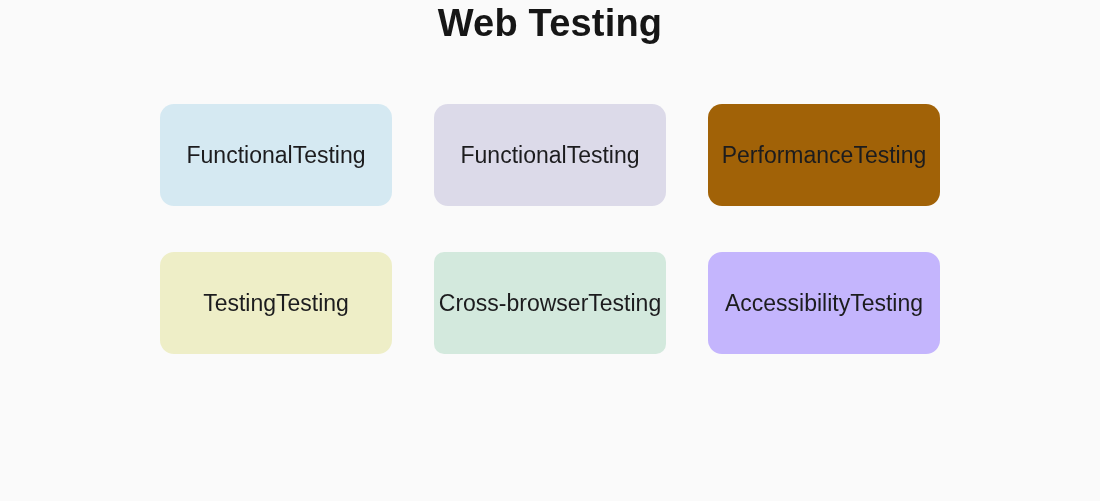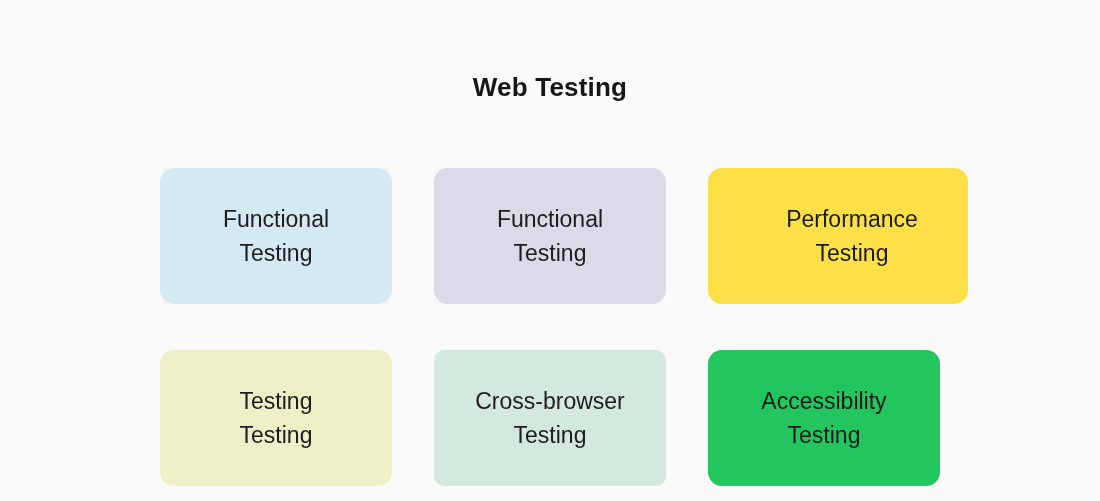--- a/index.html
+++ b/index.html
@@ -9,42 +9,40 @@
     height: 501px;
     overflow: hidden;
     font-family: "Liberation Sans", "DejaVu Sans", sans-serif;
   }
   .canvas {
     width: 1100px;
     height: 501px;
     background: #fafafa;
   }
   .page-title {
-    padding-top: 64px;
     text-align: center;
-    font-size: 26px;
+    font-size: 38px;
     font-weight: 700;
     line-height: 46px;
     color: #161616;
     letter-spacing: 0.2px;
   }
   .cards-grid {
     margin-top: 58px;
     display: grid;
     grid-template-columns: repeat(3, 232px);
     column-gap: 42px;
     row-gap: 46px;
     justify-content: center;
   }
   .card {
     width: 232px;
-    height: 136px;
+    height: 102px;
     border-radius: 14px;
     display: flex;
-    flex-direction: column;
     align-items: center;
     justify-content: center;
     text-align: center;
   }
   .card-line {
     font-size: 23px;
     line-height: 34px;
     color: #1c1c1e;
   }
 </style>
@@ -60,34 +58,34 @@
     <div class="card" style="background: rgb(213, 233, 242);">
       <span class="card-line">Functional</span>
       <span class="card-line">Testing</span>
     </div>
 
     <div class="card" style="background: rgb(220, 218, 233);">
       <span class="card-line">Functional</span>
       <span class="card-line">Testing</span>
     </div>
 
-    <div class="card" style="background: #fde047; padding-left: 28px;">
+    <div class="card" style="background: #a16207;">
       <span class="card-line">Performance</span>
       <span class="card-line">Testing</span>
     </div>
 
     <div class="card" style="background: rgb(238, 238, 199);">
       <span class="card-line">Testing</span>
       <span class="card-line">Testing</span>
     </div>
 
     <div class="card" style="background: rgb(211, 233, 221); border-radius: 10px;">
       <span class="card-line">Cross-browser</span>
       <span class="card-line">Testing</span>
     </div>
 
-    <div class="card" style="background: #22c55e; text-align: right;">
+    <div class="card" style="background: #c4b5fd; text-align: right;">
       <span class="card-line">Accessibility</span>
       <span class="card-line">Testing</span>
     </div>
 
   </div>
 </div>
 
 </body></html>

